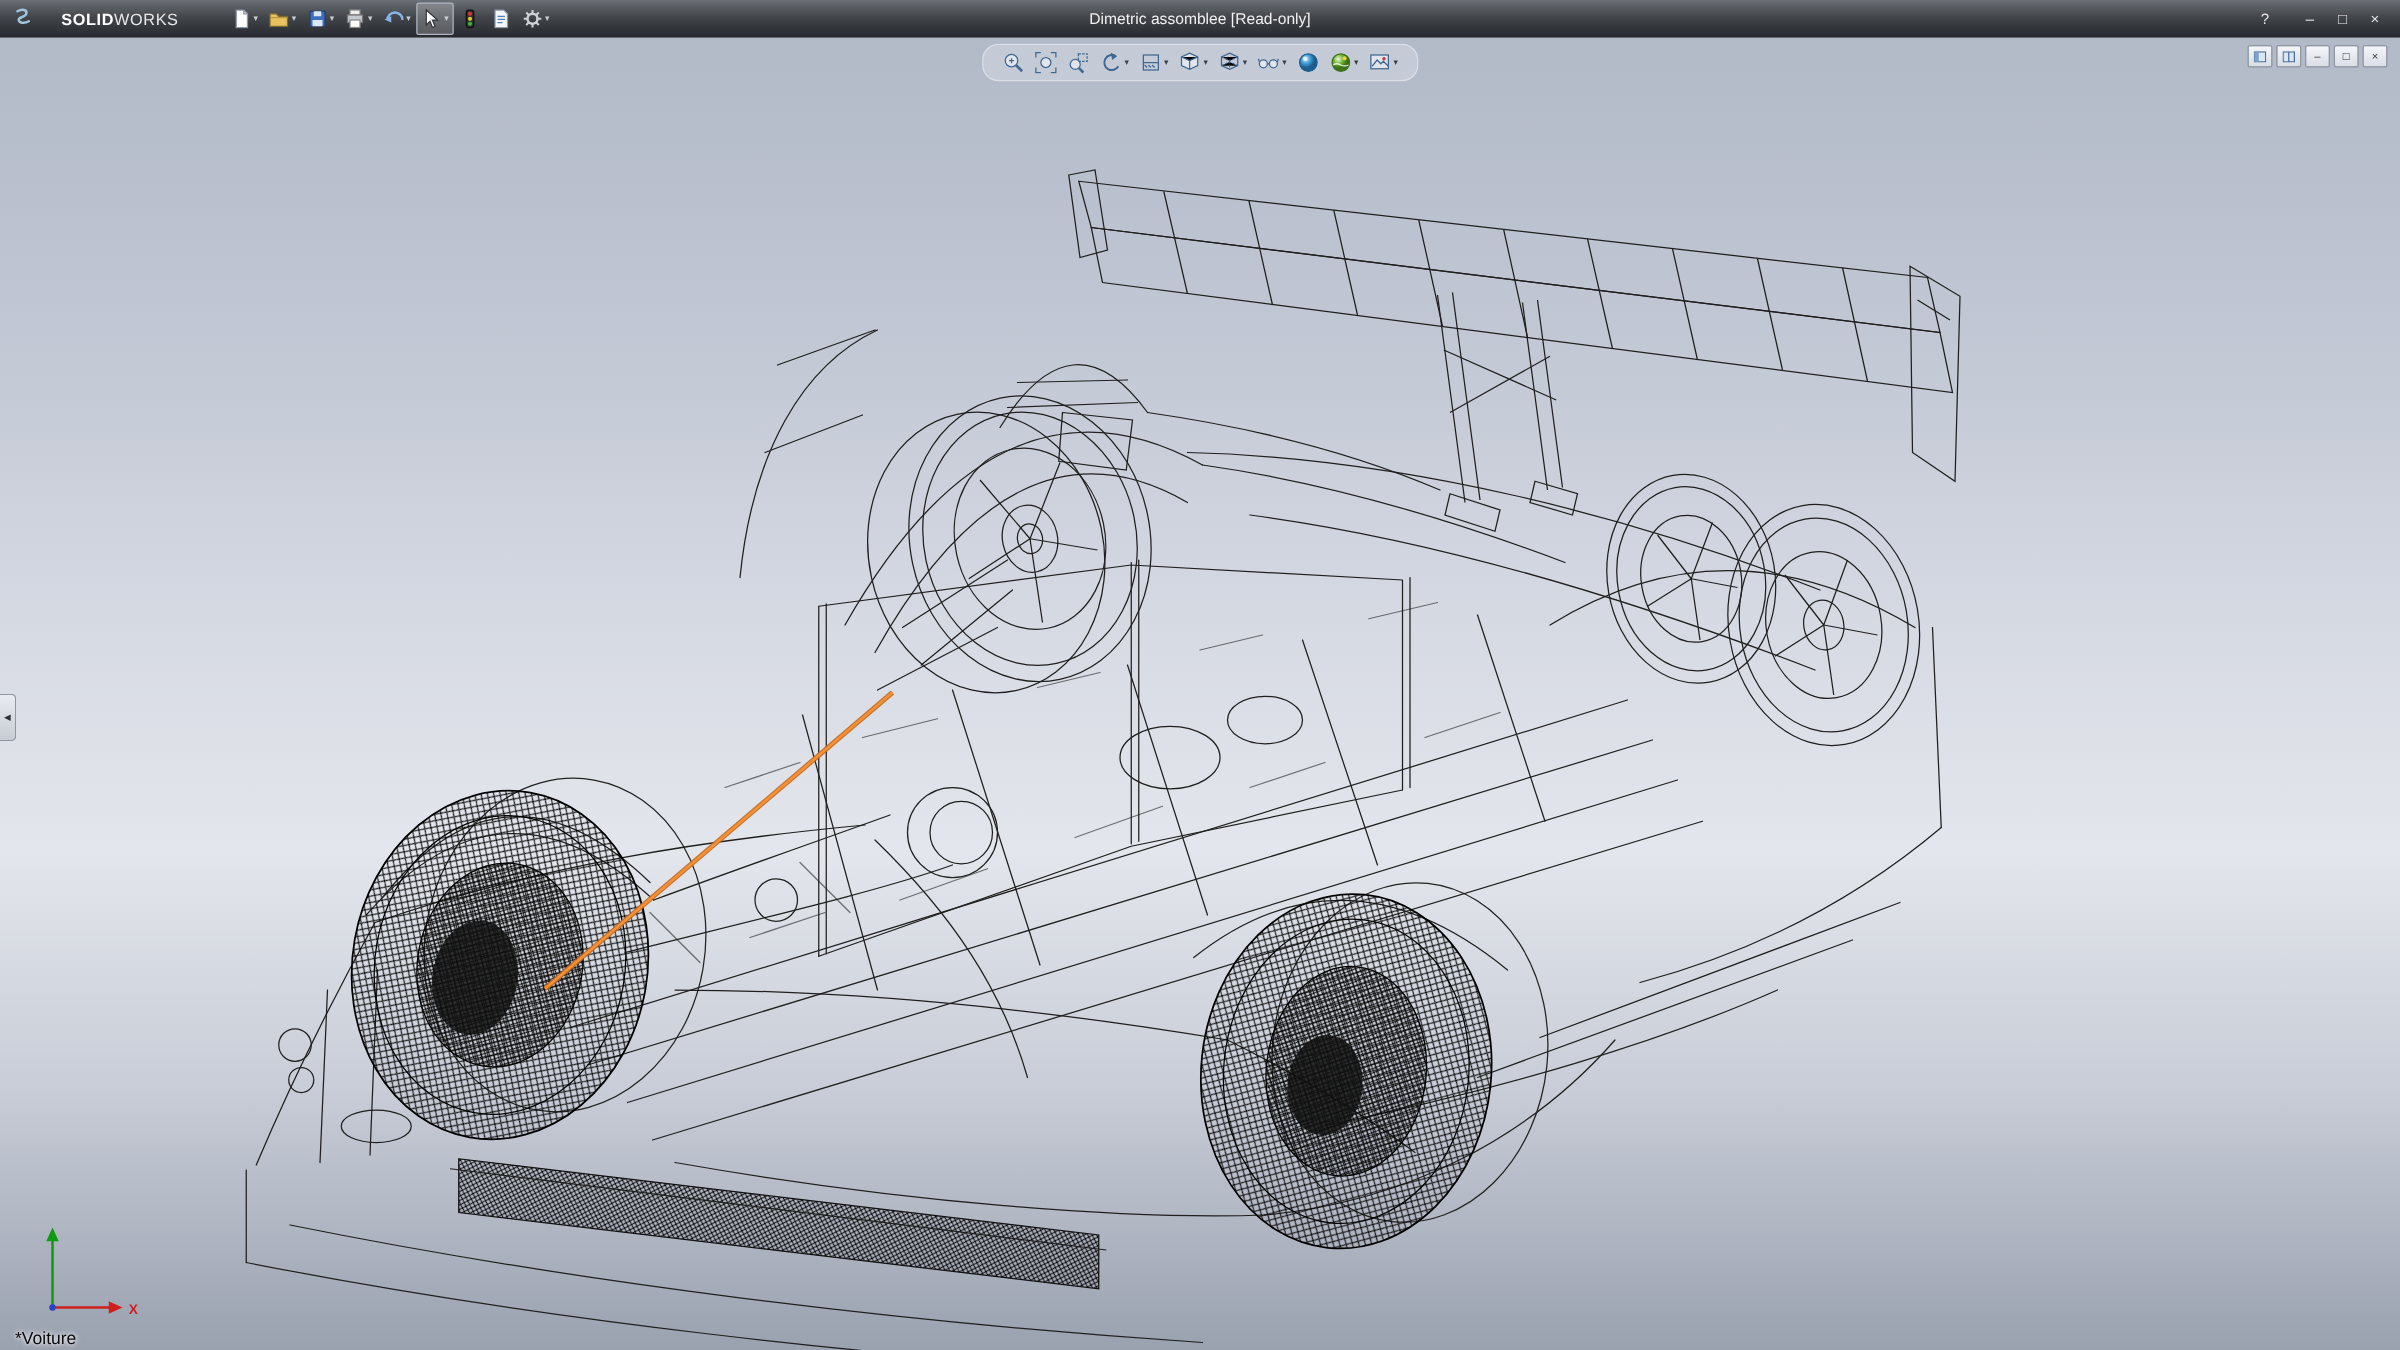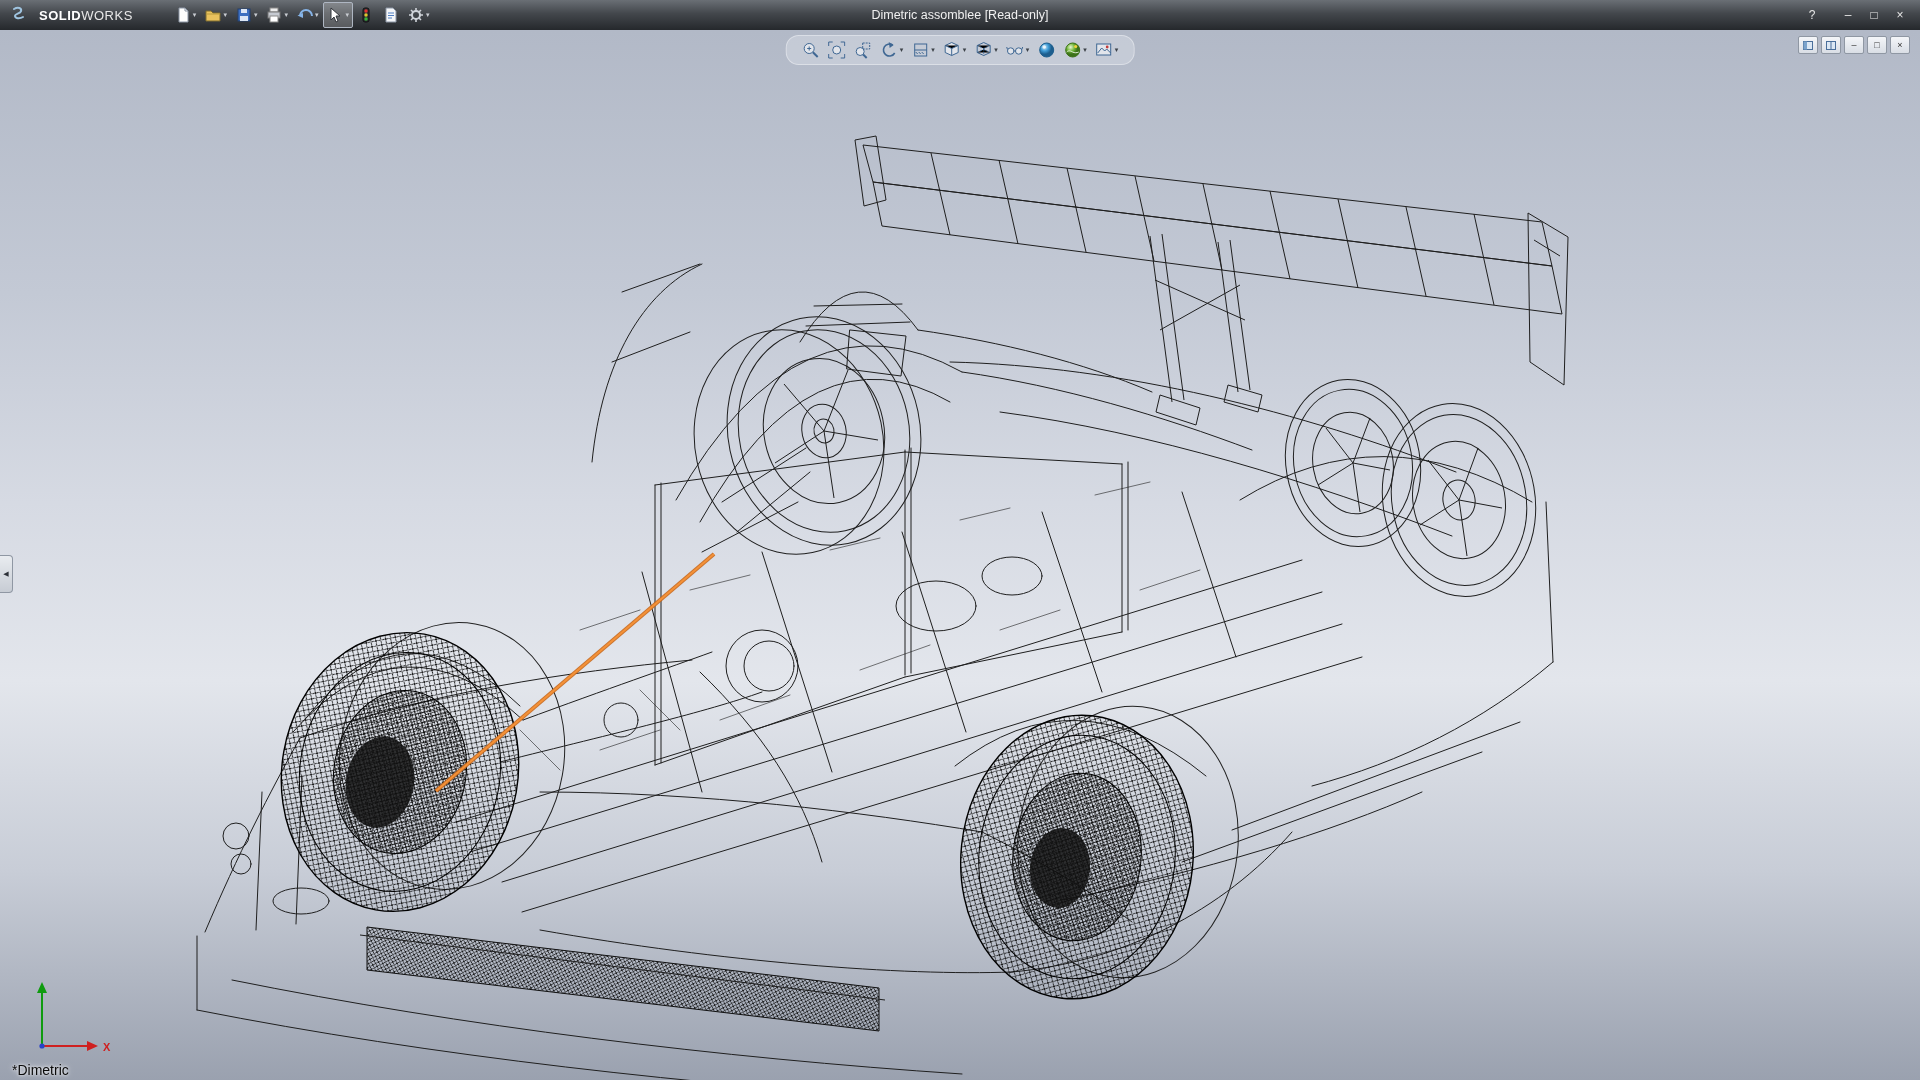--- a/index.html
+++ b/index.html
@@ -3,21 +3,21 @@
 <meta charset="utf-8">
 <style>
   html,body{margin:0;padding:0;}
   body{width:1920px;height:1080px;position:relative;overflow:hidden;
        font-family:"Liberation Sans",sans-serif;background:#9ea5b2;}
 
   
   .titlebar{position:absolute;top:0;left:0;right:0;height:30px;
     background:linear-gradient(#6a6f75 0%,#43474c 45%,#25282c 100%);
     display:flex;align-items:center;color:#fff;z-index:50;}
-  .brand{display:flex;align-items:center;gap:9px;padding:0 12px 0 8px;}
+  .brand{display:flex;align-items:center;gap:19px;padding:0 12px 0 8px;}
   .brand-text{font-size:13px;letter-spacing:.5px;color:#fff;}
   .brand-text b{font-weight:bold;}
   .brand-text span{font-weight:normal;color:#e8e8e8;}
   .tb-icons{display:flex;align-items:center;gap:1px;margin-left:26px;}
   .tbtn{height:24px;display:flex;align-items:center;justify-content:center;
         padding:0 3px;border-radius:2px;border:1px solid transparent;}
   .tbtn.active{background:rgba(255,255,255,.22);border-color:#aeb6c2;}
   .tbtn svg{display:block;}
   .has-caret::after{content:"▾";font-size:7px;color:#c9cdd2;margin-left:2px;}
   .win-title{position:absolute;left:50%;transform:translateX(-50%);
@@ -381,14 +381,14 @@
 
   <svg class="triad" width="96" height="84" viewBox="0 0 96 84">
     <line x1="16" y1="72" x2="16" y2="18" stroke="#0f9b0f" stroke-width="2"></line>
     <path d="M16 8l-5 11h10z" fill="#0f9b0f"></path>
     <line x1="16" y1="72" x2="62" y2="72" stroke="#cf2020" stroke-width="2"></line>
     <path d="M72 72l-11-5v10z" fill="#cf2020"></path>
     <circle cx="16" cy="72" r="2.6" fill="#2743c8"></circle>
     <text x="77" y="77" font-size="11" font-weight="bold" fill="#cf2020" font-family="Liberation Sans, sans-serif">X</text>
   </svg>
 
-  <div class="view-label">*Dimetric</div>
+  <div class="view-label">*Voiture</div>
 </div>
 
 </body></html>

